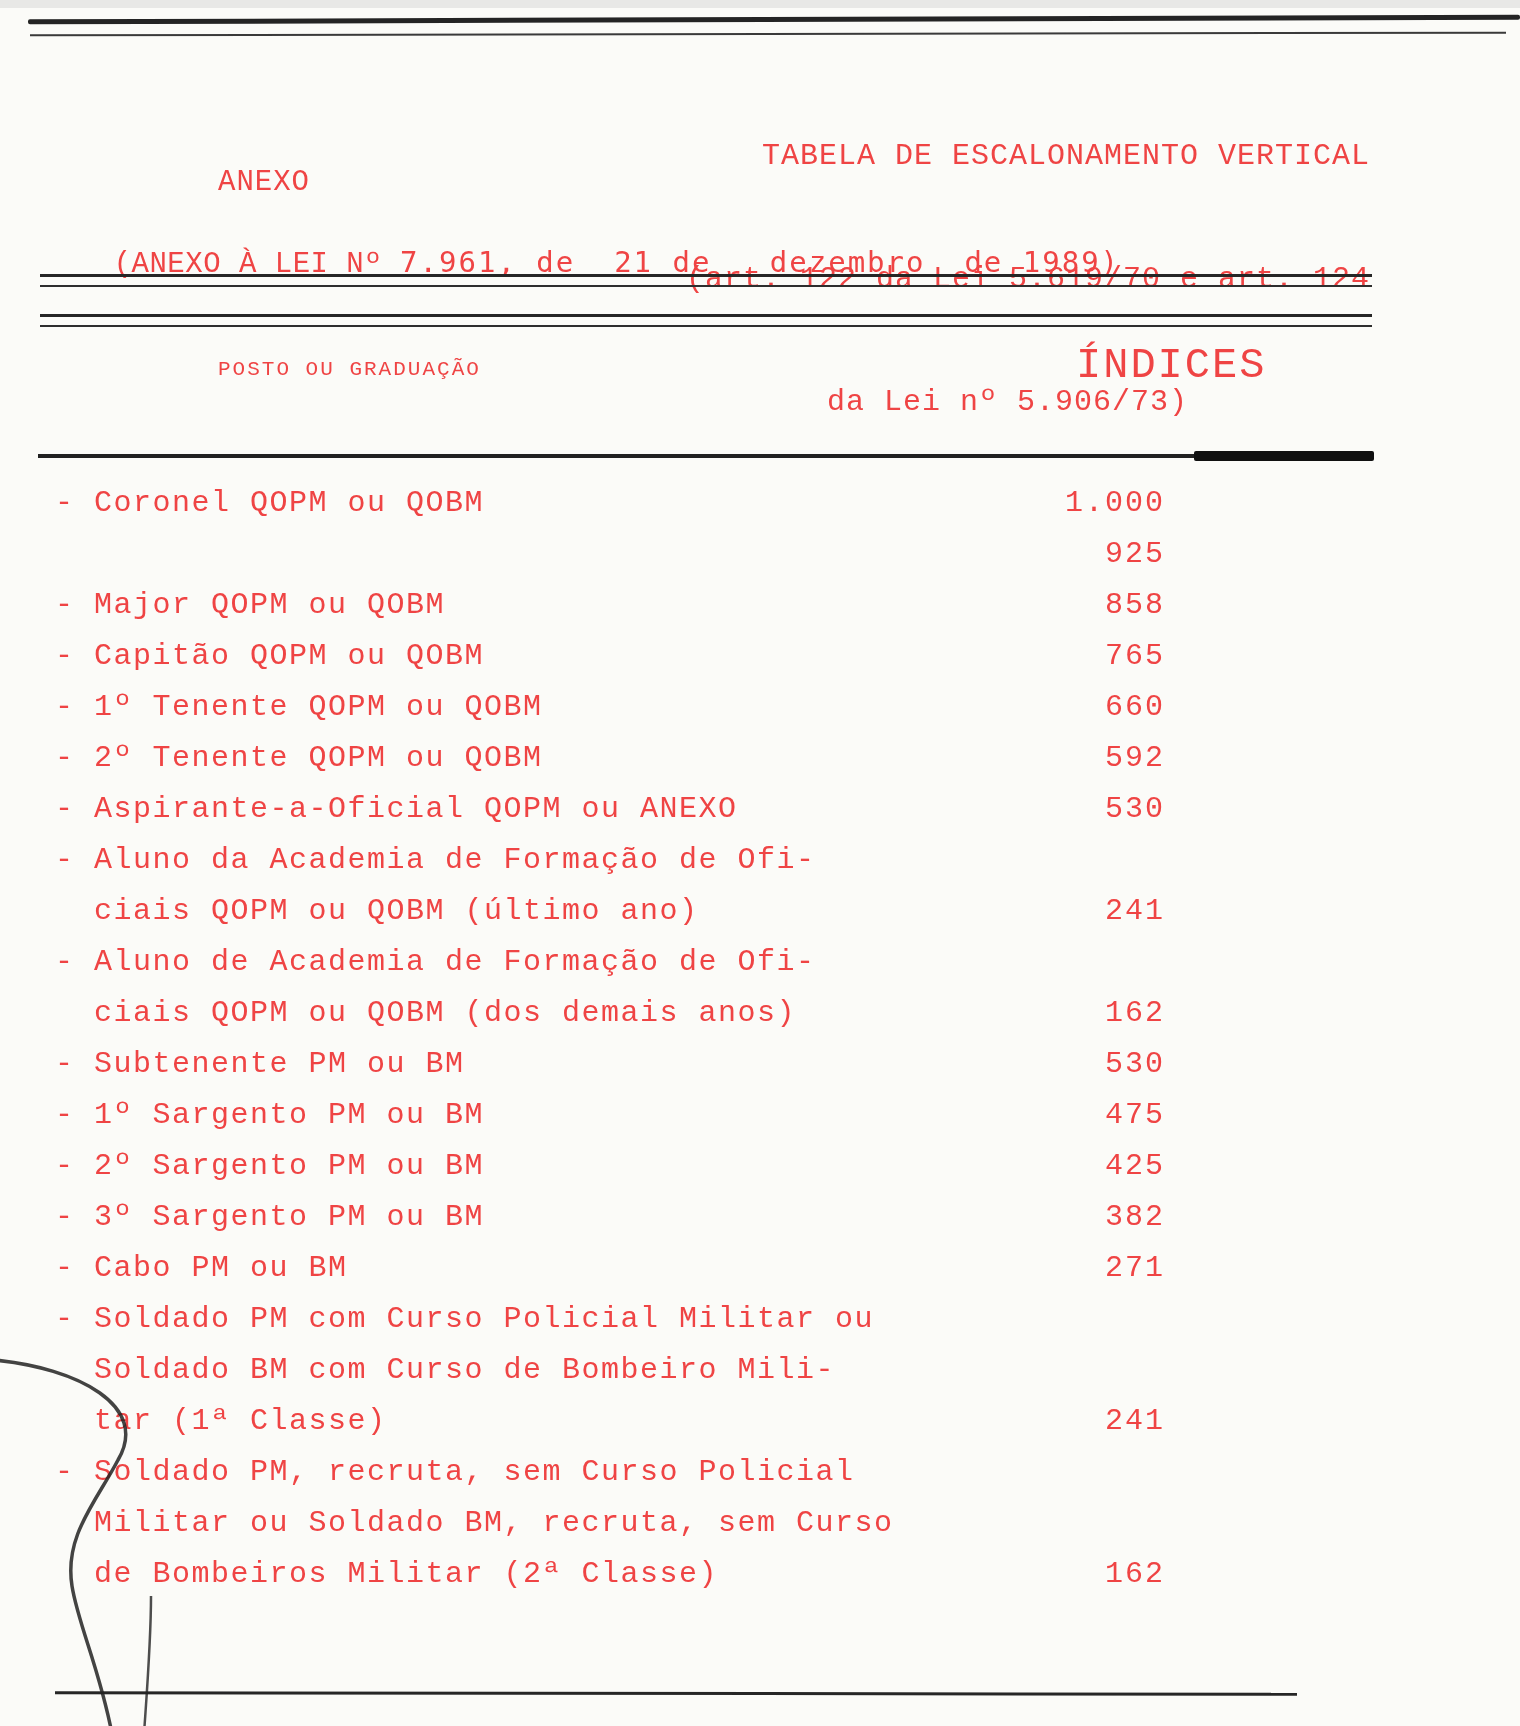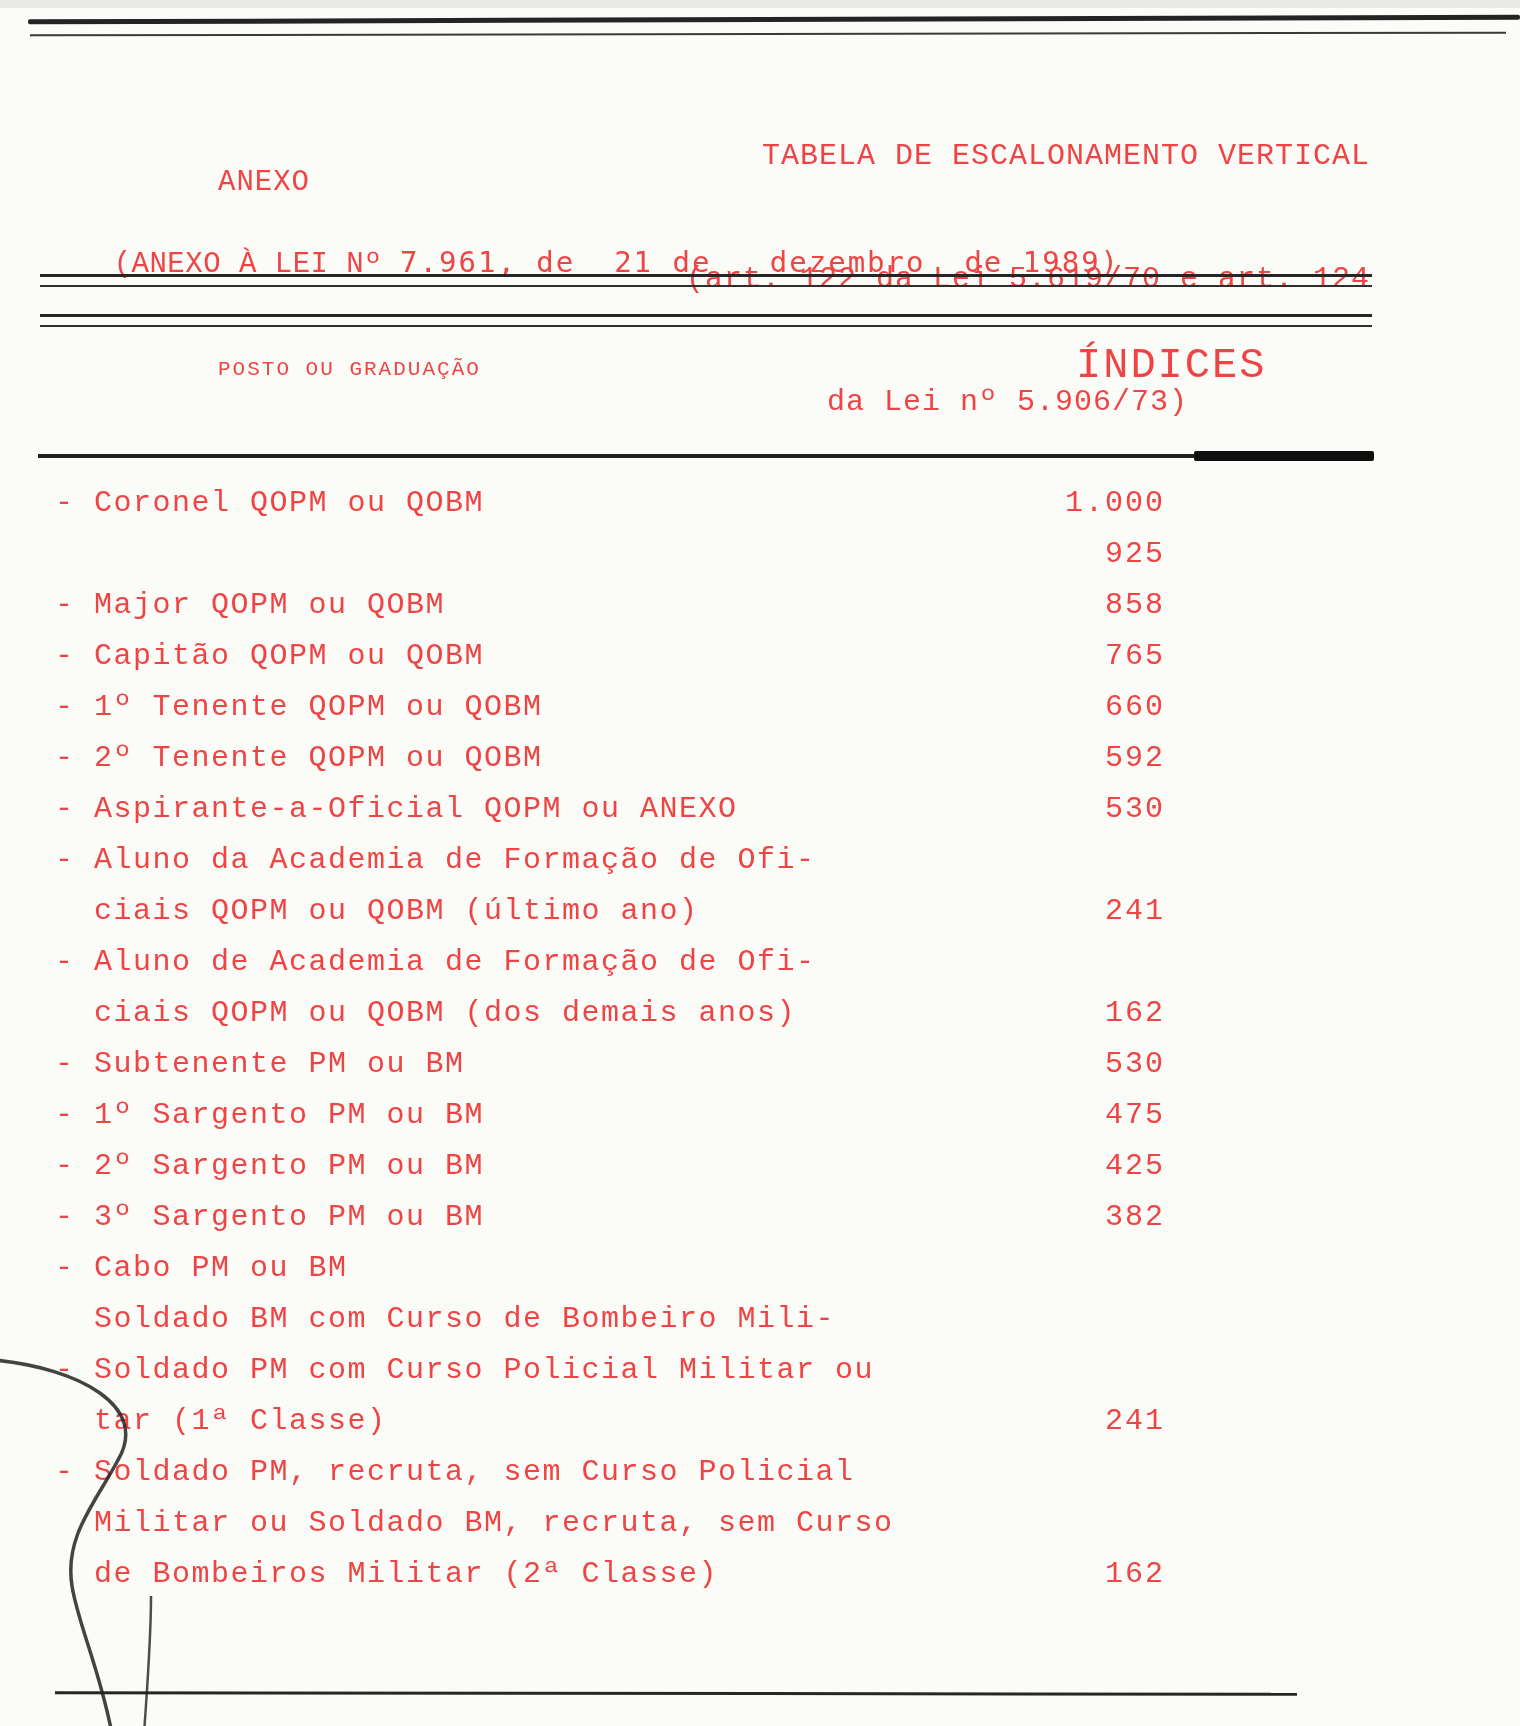--- a/index.html
+++ b/index.html
@@ -112,25 +112,25 @@
       <div>
         <div class="row-line"><span>- 1º Sargento PM ou BM</span><span class="index-val">475</span></div>
       </div>
       <div>
         <div class="row-line"><span>- 2º Sargento PM ou BM</span><span class="index-val">425</span></div>
       </div>
       <div>
         <div class="row-line"><span>- 3º Sargento PM ou BM</span><span class="index-val">382</span></div>
       </div>
       <div>
-        <div class="row-line"><span>- Cabo PM ou BM</span></div>
+        <div class="row-line"><span>- Cabo PM ou BM</span><span class="index-val">271</span></div>
       </div>
       <div>
+        <div class="row-line"><span>- Soldado PM com Curso Policial Militar ou</span></div>
         <div class="row-line"><span>  Soldado BM com Curso de Bombeiro Mili-</span></div>
-        <div class="row-line"><span>- Soldado PM com Curso Policial Militar ou</span></div>
         <div class="row-line"><span>  tar (1ª Classe)</span><span class="index-val">241</span></div>
       </div>
       <div>
         <div class="row-line"><span>- Soldado PM, recruta, sem Curso Policial</span></div>
         <div class="row-line"><span>  Militar ou Soldado BM, recruta, sem Curso</span></div>
         <div class="row-line"><span>  de Bombeiros Militar (2ª Classe)</span><span class="index-val">162</span></div>
       </div>
     </div>
 
   <div class="rule-bottom"></div>

